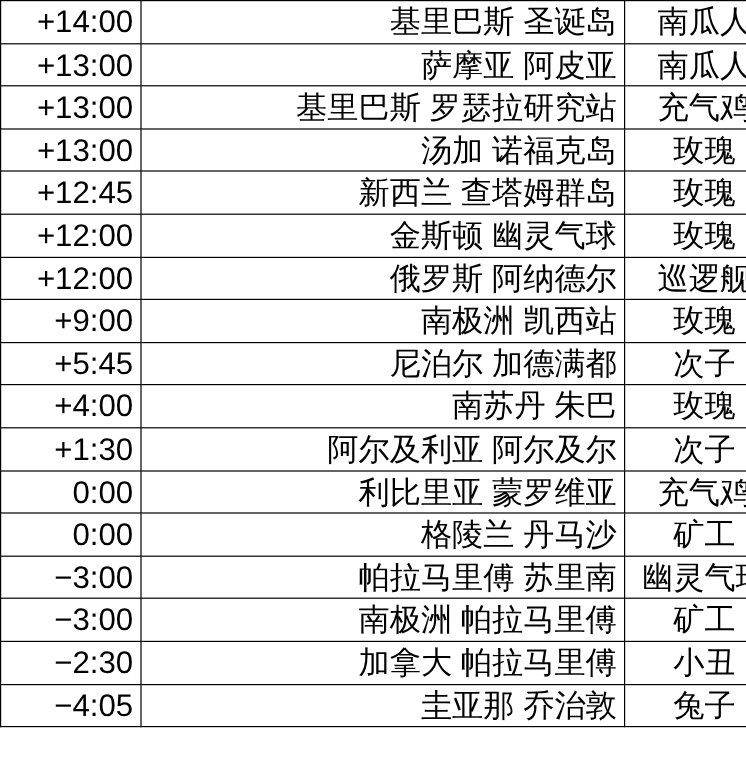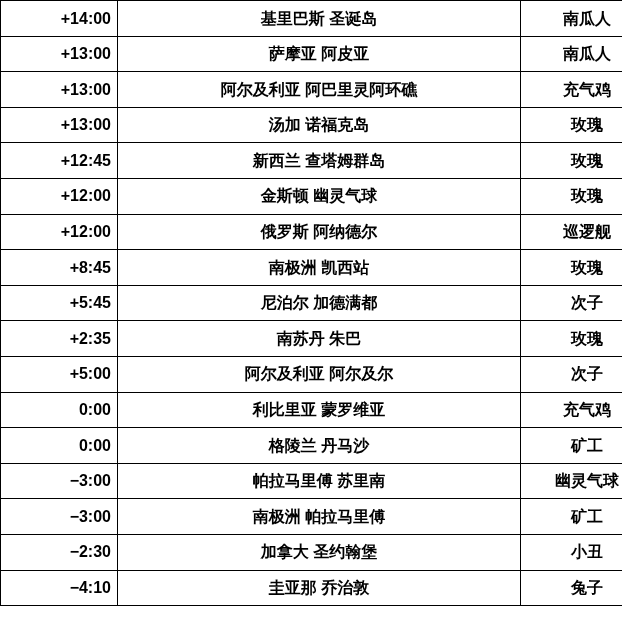--- a/index.html
+++ b/index.html
@@ -18,35 +18,34 @@
     border-collapse: collapse;
     width: 622px;
     table-layout: fixed;
   }
   table.tz-table tr {
     height: 35.6px;
   }
   table.tz-table td {
     border: 1px solid #000000;
     padding: 0 6px;
-    font-size: 16px;
+    font-size: 26px;
     line-height: 1.1;
     white-space: nowrap;
     overflow: hidden;
-    font-weight: bold;
   }
   td.col-offset {
     width: 104px;
     text-align: right;
     padding-right: 10px;
     font-size: 20px;
   }
   td.col-place {
     width: 390px;
-    text-align: center;
+    text-align: right;
     padding-left: 14px;
     font-size: 21px;
   }
   td.col-tag {
     width: 120px;
     text-align: center;
     font-size: 21px;
   }
   
   table.tz-table td:first-child {
@@ -63,21 +62,21 @@
       <td class="col-place">基里巴斯  圣诞岛</td>
       <td class="col-tag">南瓜人</td>
     </tr>
     <tr>
       <td class="col-offset">+13:00</td>
       <td class="col-place">萨摩亚  阿皮亚</td>
       <td class="col-tag">南瓜人</td>
     </tr>
     <tr>
       <td class="col-offset">+13:00</td>
-      <td class="col-place">阿尔及利亚  阿巴里灵阿环礁</td>
+      <td class="col-place">基里巴斯  罗瑟拉研究站</td>
       <td class="col-tag">充气鸡</td>
     </tr>
     <tr>
       <td class="col-offset">+13:00</td>
       <td class="col-place">汤加  诺福克岛</td>
       <td class="col-tag">玫瑰</td>
     </tr>
     <tr>
       <td class="col-offset">+12:45</td>
       <td class="col-place">新西兰  查塔姆群岛</td>
@@ -87,36 +86,36 @@
       <td class="col-offset">+12:00</td>
       <td class="col-place">金斯顿  幽灵气球</td>
       <td class="col-tag">玫瑰</td>
     </tr>
     <tr>
       <td class="col-offset">+12:00</td>
       <td class="col-place">俄罗斯  阿纳德尔</td>
       <td class="col-tag">巡逻舰</td>
     </tr>
     <tr>
-      <td class="col-offset">+8:45</td>
+      <td class="col-offset">+9:00</td>
       <td class="col-place">南极洲  凯西站</td>
       <td class="col-tag">玫瑰</td>
     </tr>
     <tr>
       <td class="col-offset">+5:45</td>
       <td class="col-place">尼泊尔  加德满都</td>
       <td class="col-tag">次子</td>
     </tr>
     <tr>
-      <td class="col-offset">+2:35</td>
+      <td class="col-offset">+4:00</td>
       <td class="col-place">南苏丹  朱巴</td>
       <td class="col-tag">玫瑰</td>
     </tr>
     <tr>
-      <td class="col-offset">+5:00</td>
+      <td class="col-offset">+1:30</td>
       <td class="col-place">阿尔及利亚  阿尔及尔</td>
       <td class="col-tag">次子</td>
     </tr>
     <tr>
       <td class="col-offset">0:00</td>
       <td class="col-place">利比里亚  蒙罗维亚</td>
       <td class="col-tag">充气鸡</td>
     </tr>
     <tr>
       <td class="col-offset">0:00</td>
@@ -128,22 +127,22 @@
       <td class="col-place">帕拉马里傅  苏里南</td>
       <td class="col-tag">幽灵气球</td>
     </tr>
     <tr>
       <td class="col-offset">−3:00</td>
       <td class="col-place">南极洲  帕拉马里傅</td>
       <td class="col-tag">矿工</td>
     </tr>
     <tr>
       <td class="col-offset">−2:30</td>
-      <td class="col-place">加拿大  圣约翰堡</td>
+      <td class="col-place">加拿大  帕拉马里傅</td>
       <td class="col-tag">小丑</td>
     </tr>
     <tr>
-      <td class="col-offset">−4:10</td>
+      <td class="col-offset">−4:05</td>
       <td class="col-place">圭亚那  乔治敦</td>
       <td class="col-tag">兔子</td>
     </tr>
   </tbody>
 </table>
 
 </body></html>

